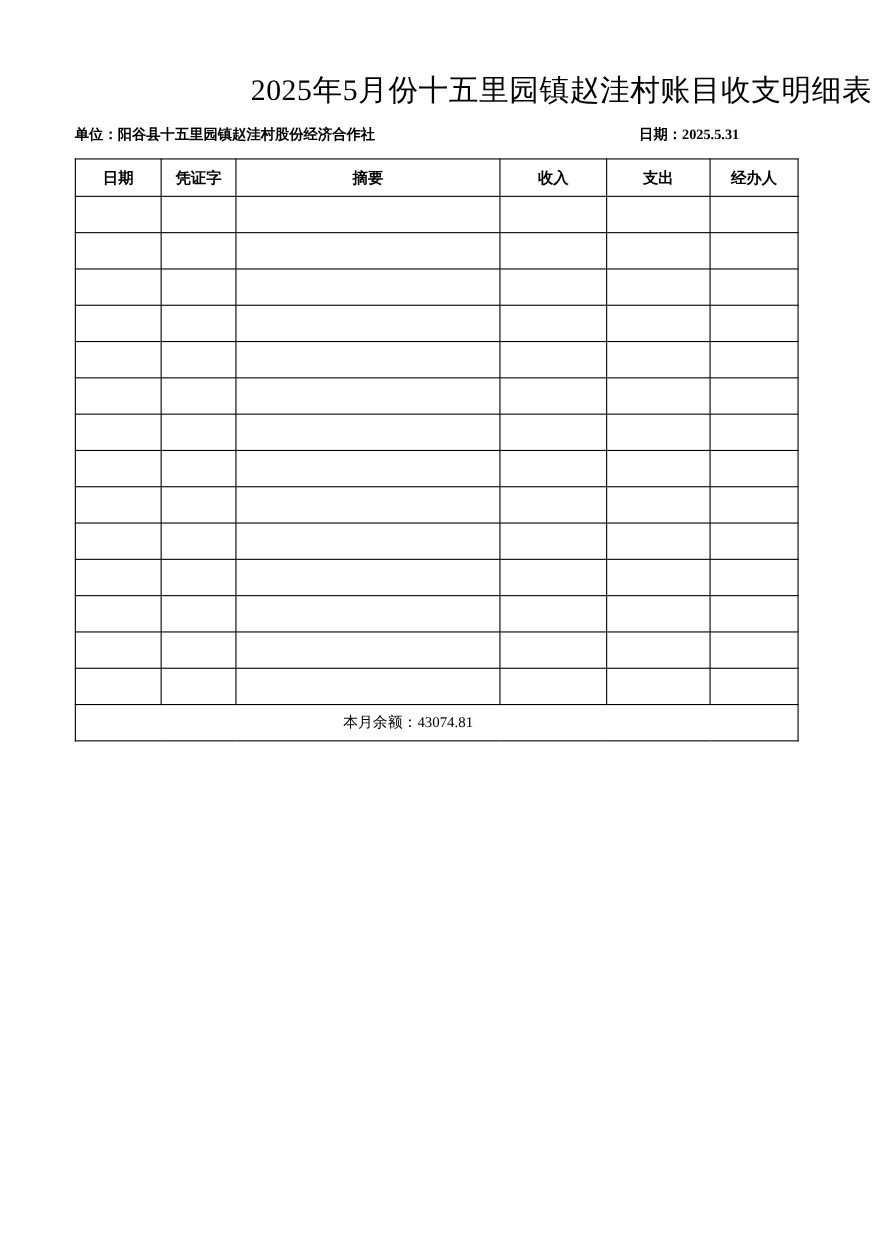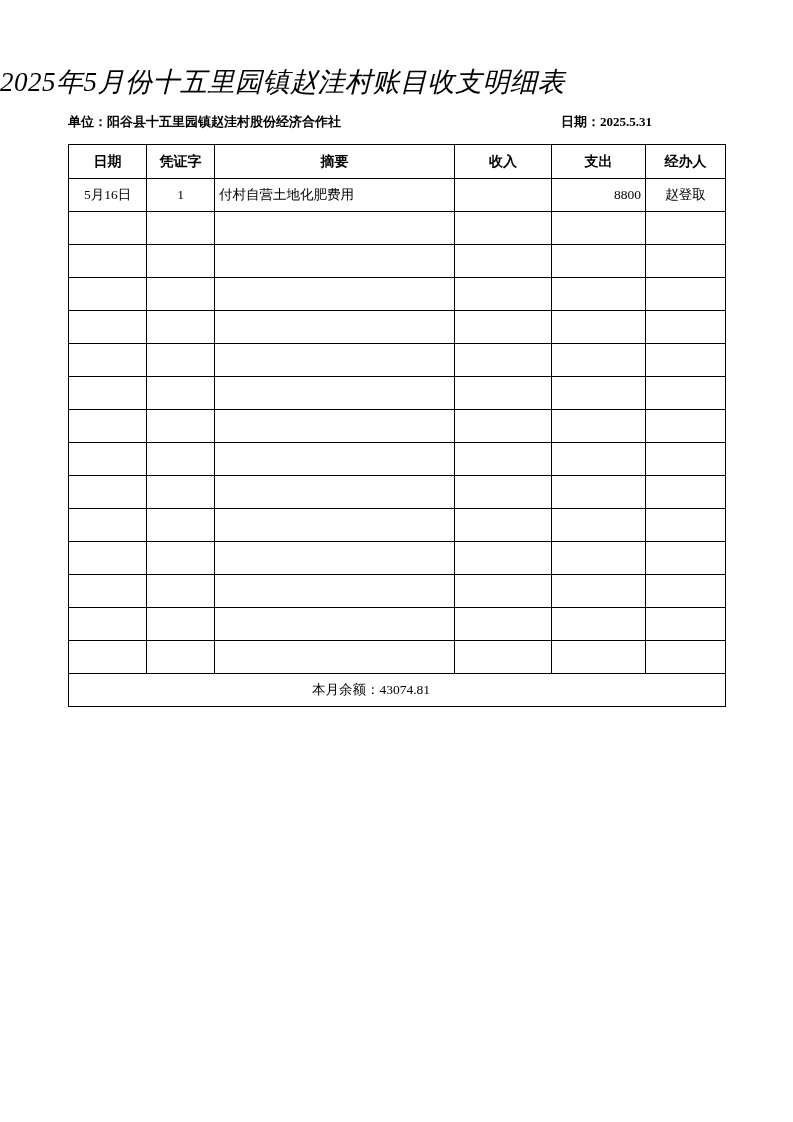--- a/index.html
+++ b/index.html
@@ -18,47 +18,46 @@
     position: relative;
     width: 793px;
     height: 1122px;
     box-sizing: border-box;
   }
   .doc-title {
     position: absolute;
     top: 64px;
     left: 0;
     width: 793px;
-    text-align: left;
+    text-align: right;
     font-size: 27px;
     font-weight: normal;
     letter-spacing: 0.5px;
     font-family: "Liberation Serif", "DejaVu Serif", serif;
     white-space: nowrap;
-    font-style: italic;
   }
   .meta-row {
     position: absolute;
     top: 113px;
     left: 68px;
     width: 636px;
     display: flex;
     justify-content: space-between;
     align-items: baseline;
     font-size: 13px;
     font-weight: bold;
     font-family: "Liberation Serif", "DejaVu Serif", serif;
   }
   .meta-left {
     white-space: nowrap;
     text-align: right;
   }
   .meta-right {
     white-space: nowrap;
-    margin-right: 52px;
+    margin-right: 32px;
   }
   table.ledger {
     position: absolute;
     top: 144px;
     left: 68px;
     width: 637px;
     border-collapse: collapse;
     table-layout: fixed;
   }
   table.ledger td, table.ledger th {
@@ -129,28 +128,20 @@
       <tr>
         <th>日期</th>
         <th>凭证字</th>
         <th>摘要</th>
         <th>收入</th>
         <th>支出</th>
         <th>经办人</th>
       </tr>
     </thead>
     <tbody>
-      <tr>
-        <td class="c-date">5月16日</td>
-        <td class="c-voucher">1</td>
-        <td class="c-summary">付村自营土地化肥费用</td>
-        <td class="c-income"></td>
-        <td class="c-expense">8800</td>
-        <td class="c-handler">赵登取</td>
-      </tr>
       <tr class="empty-row">
         <td class="c-date"></td>
         <td class="c-voucher"></td>
         <td class="c-summary"></td>
         <td class="c-income"></td>
         <td class="c-expense"></td>
         <td class="c-handler"></td>
       </tr>
       <tr class="empty-row">
         <td class="c-date"></td>

